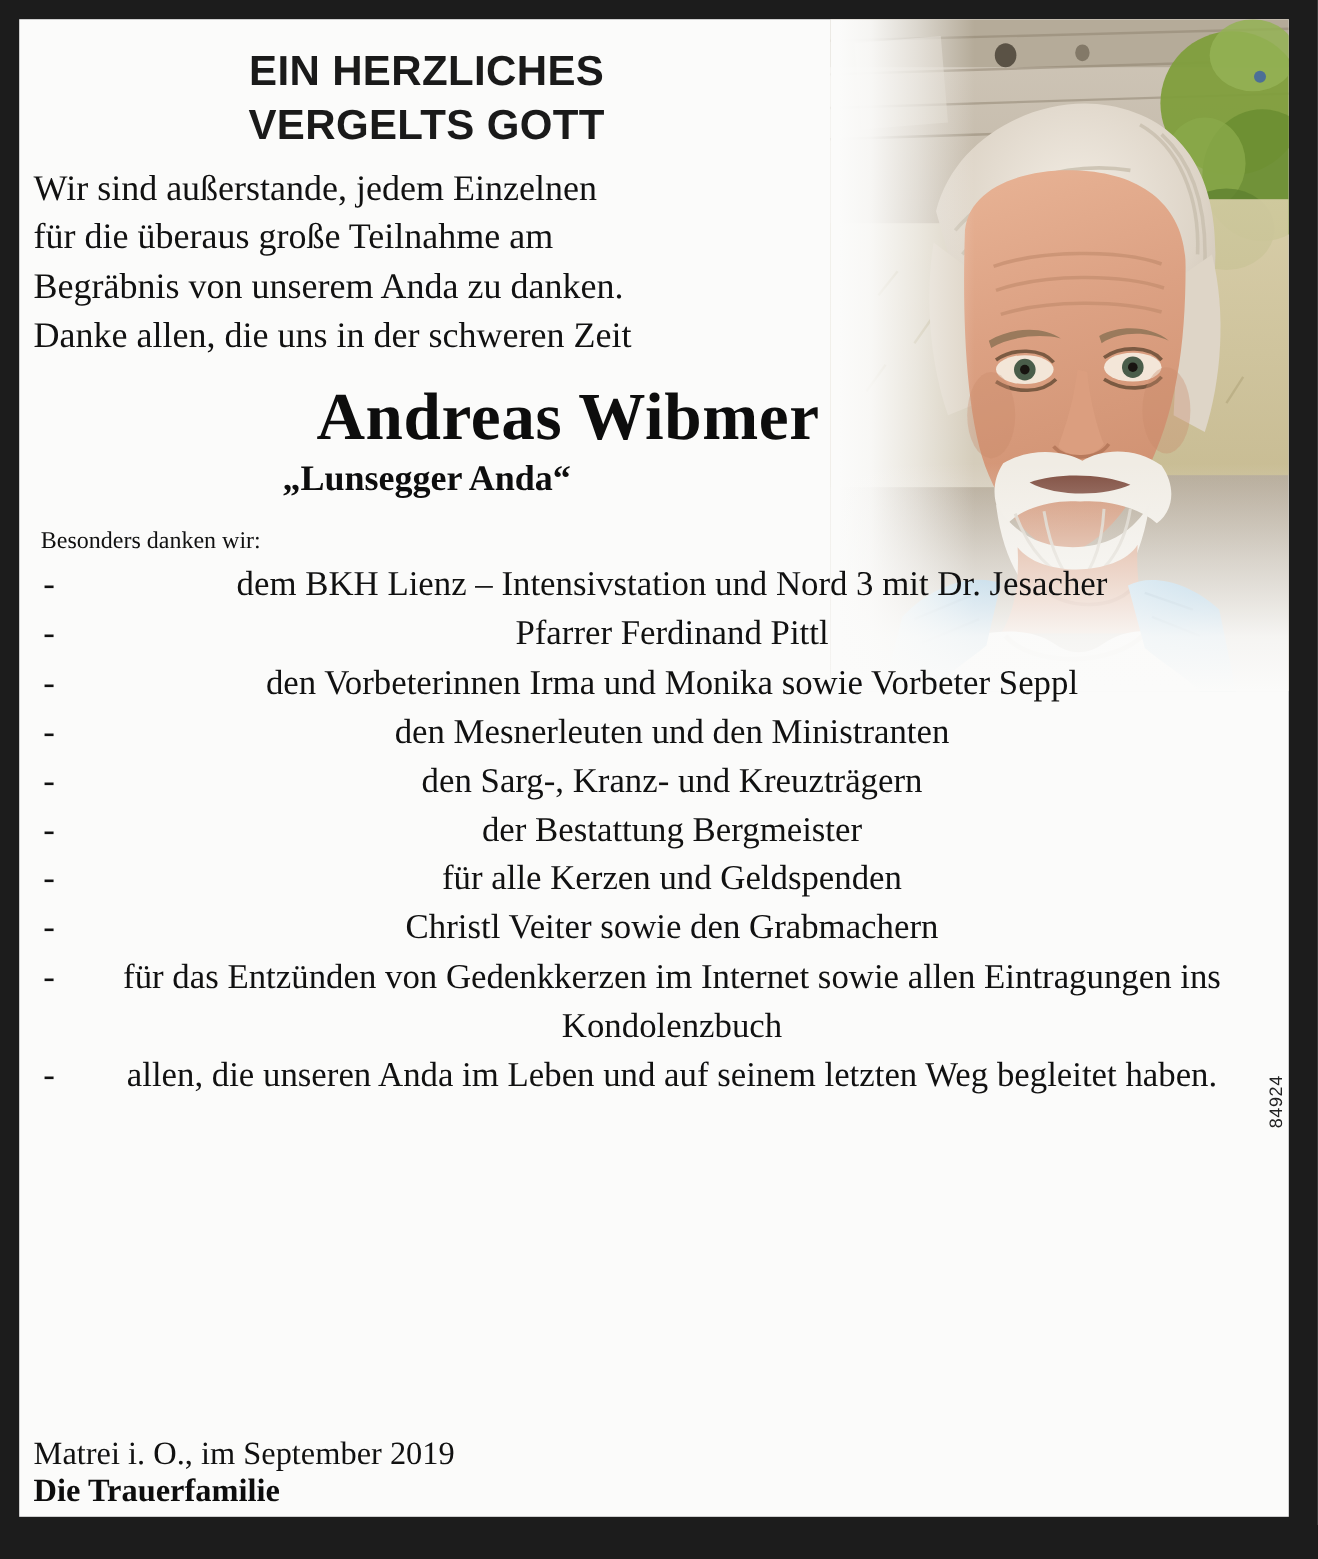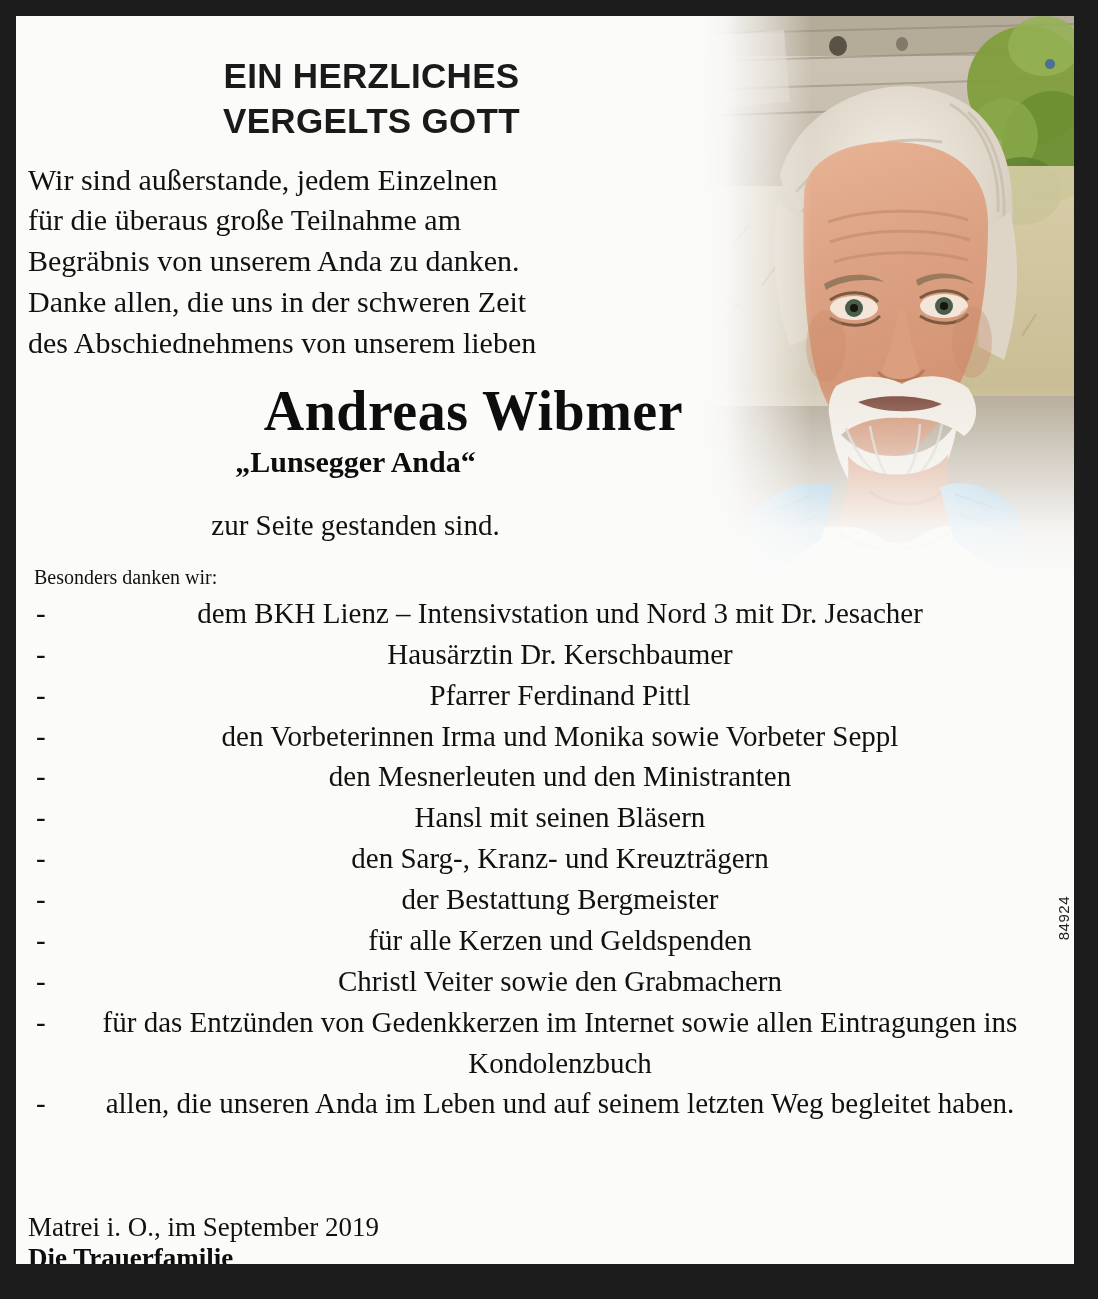--- a/index.html
+++ b/index.html
@@ -70,21 +70,21 @@
 
   .headline {
     font-family: "Liberation Sans", "DejaVu Sans", sans-serif;
     font-weight: bold;
     font-size: 35px;
     line-height: 1.28;
     letter-spacing: 0.3px;
     color: #1a1a1a;
     text-align: center;
     width: 655px;
-    margin: 16px;
+    margin: 0;
     padding-top: 22px;
   }
   .headline .l2 { display: block; }
 
   .intro {
     width: 655px;
     text-align: left;
     font-size: 30px;
     line-height: 1.36;
     color: #111;
@@ -335,36 +335,32 @@
       <h1 class="headline">
         <span>EIN HERZLICHES</span>
         <span class="l2">VERGELTS GOTT</span>
       </h1>
 
       <p class="intro">
         <span class="ln">Wir sind außerstande, jedem Einzelnen</span>
         <span class="ln">für die überaus große Teilnahme am</span>
         <span class="ln">Begräbnis von unserem Anda zu danken.</span>
         <span class="ln">Danke allen, die uns in der schweren Zeit</span>
-        <span class="ln">des Abschiednehmens von unserem lieben</span>
       </p>
 
       <div class="name">Andreas Wibmer</div>
       <div class="nickname">„Lunsegger Anda“</div>
-      <div class="closing">zur Seite gestanden sind.</div>
 
       <div class="thanks-header">Besonders danken wir:</div>
 
       <ul class="thanks-list">
         <li>dem BKH Lienz – Intensivstation und Nord 3 mit Dr. Jesacher</li>
-        <li>Hausärztin Dr. Kerschbaumer</li>
         <li>Pfarrer Ferdinand Pittl</li>
         <li>den Vorbeterinnen Irma und Monika sowie Vorbeter Seppl</li>
         <li>den Mesnerleuten und den Ministranten</li>
-        <li>Hansl mit seinen Bläsern</li>
         <li>den Sarg-, Kranz- und Kreuzträgern</li>
         <li>der Bestattung Bergmeister</li>
         <li>für alle Kerzen und Geldspenden</li>
         <li>Christl Veiter sowie den Grabmachern</li>
         <li>für das Entzünden von Gedenkkerzen im Internet sowie allen Eintragungen ins Kondolenzbuch</li>
         <li>allen, die unseren Anda im Leben und auf seinem letzten Weg begleitet haben.</li>
       </ul>
 
       <div class="footer">
         <span class="footer-place">Matrei i. O., im September 2019</span>

